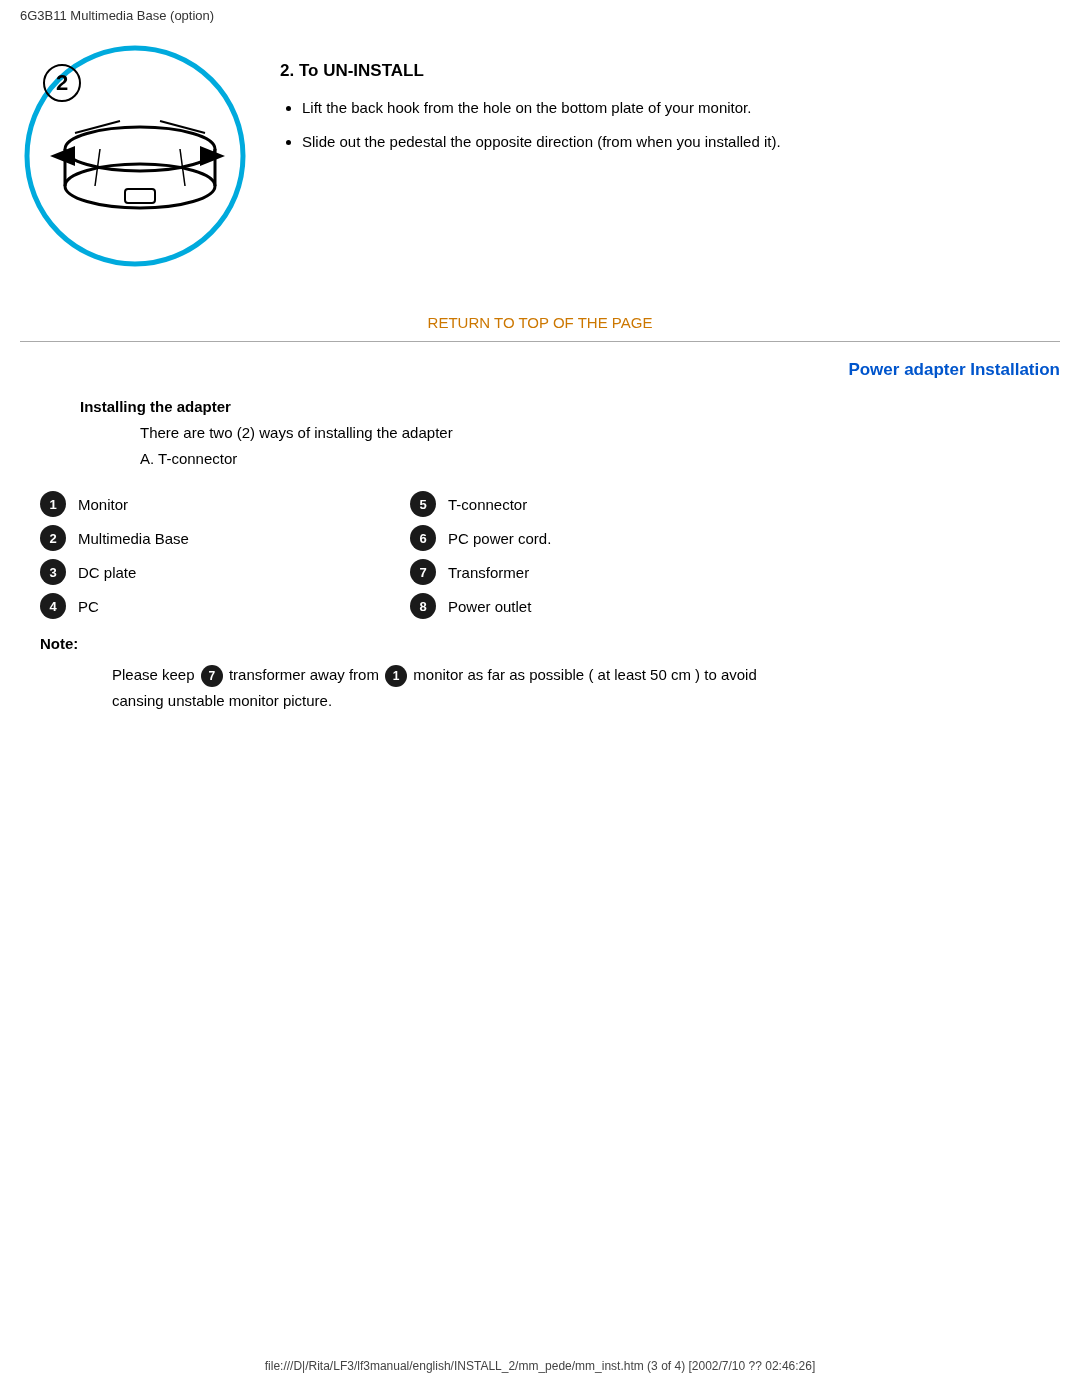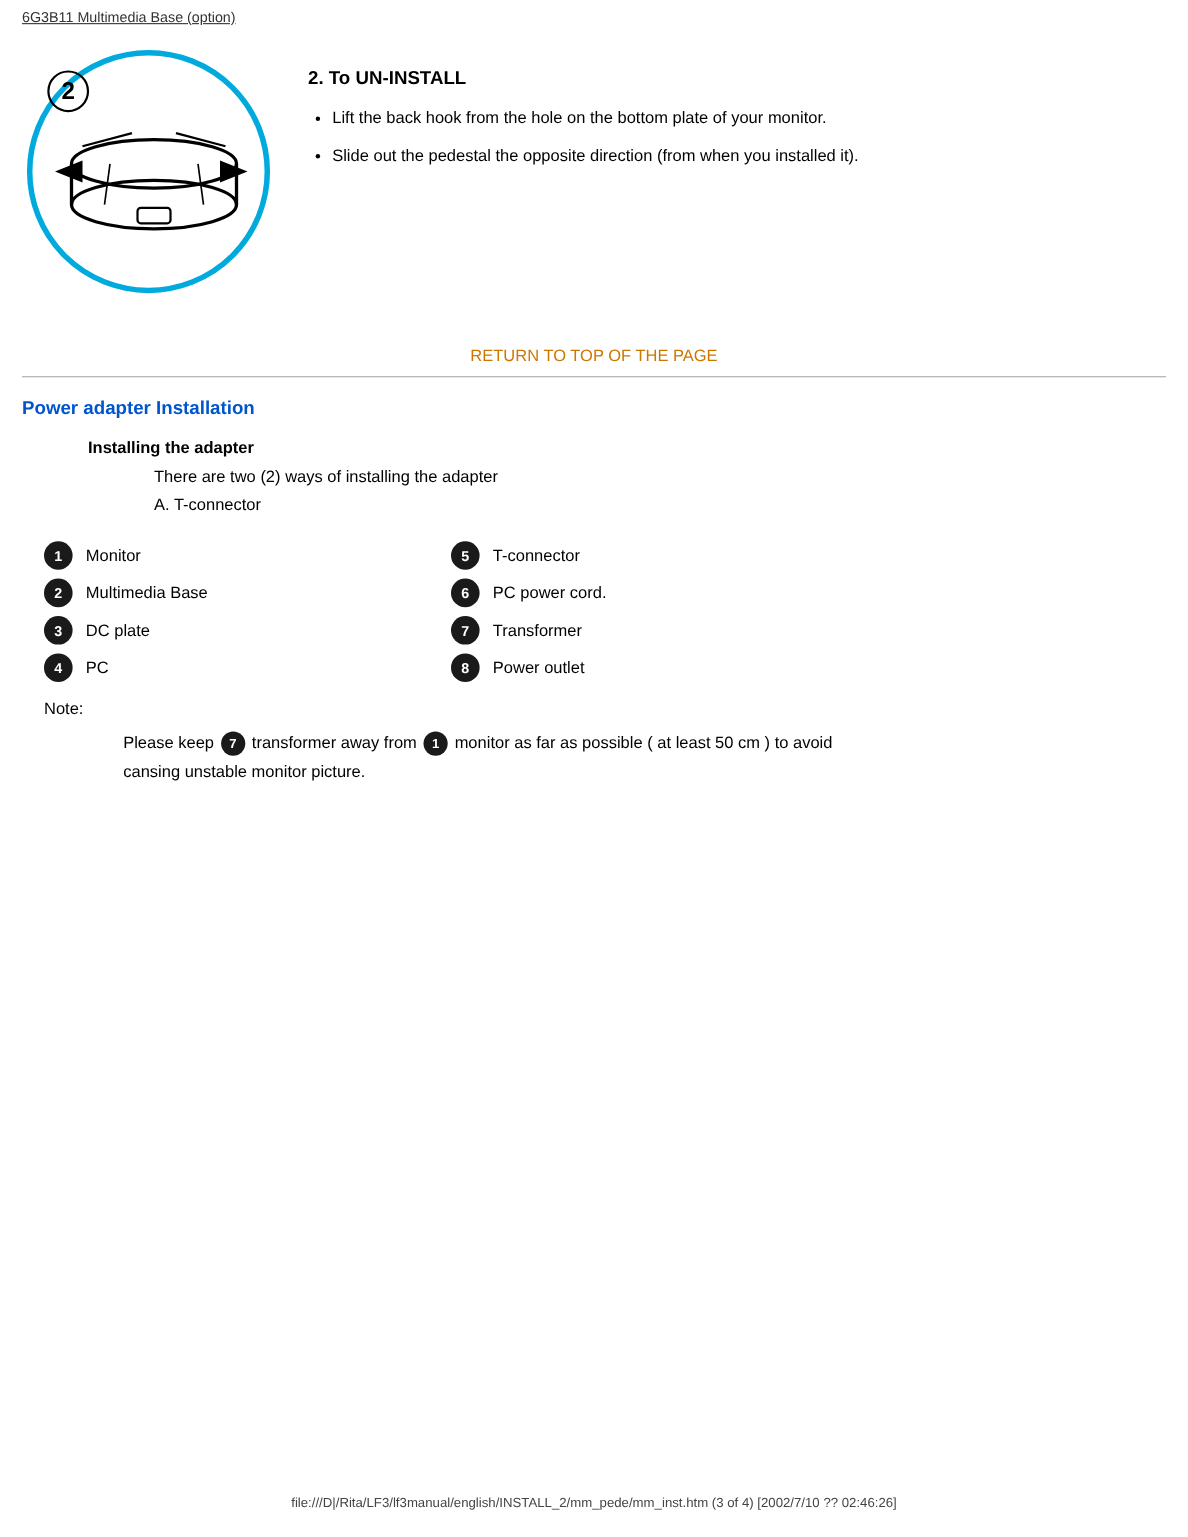--- a/index.html
+++ b/index.html
@@ -9,21 +9,20 @@
       color: #000;
       background: #fff;
       width: 1080px;
       min-height: 1397px;
       position: relative;
     }
     .page-header {
       font-size: 13px;
       color: #333;
       padding: 8px 20px;
-      text-decoration: underline;
     }
     .main-content {
       padding: 10px 20px 60px 20px;
     }
     .uninstall-section {
       display: flex;
       align-items: flex-start;
       gap: 30px;
       margin-bottom: 40px;
     }
@@ -65,20 +64,21 @@
     .divider {
       border: none;
       border-top: 1px solid #aaa;
       margin: 8px 0 18px 0;
     }
     .power-adapter-title {
       color: #0055cc;
       font-size: 17px;
       font-weight: bold;
       margin-bottom: 18px;
+      text-align: right;
     }
     .installing-adapter-title {
       font-size: 15px;
       font-weight: bold;
       margin-left: 60px;
       margin-bottom: 6px;
     }
     .adapter-desc {
       margin-left: 120px;
       margin-bottom: 2px;
@@ -106,21 +106,21 @@
       background: #1a1a1a;
       color: #fff;
       font-size: 13px;
       font-weight: bold;
       display: flex;
       align-items: center;
       justify-content: center;
       flex-shrink: 0;
     }
     .note-label {
-      font-weight: normal;
+      font-weight: bold;
       font-size: 15px;
       margin-bottom: 10px;
       margin-left: 20px;
     }
     .note-text {
       margin-left: 92px;
       font-size: 15px;
       line-height: 1.7;
       max-width: 700px;
     }

